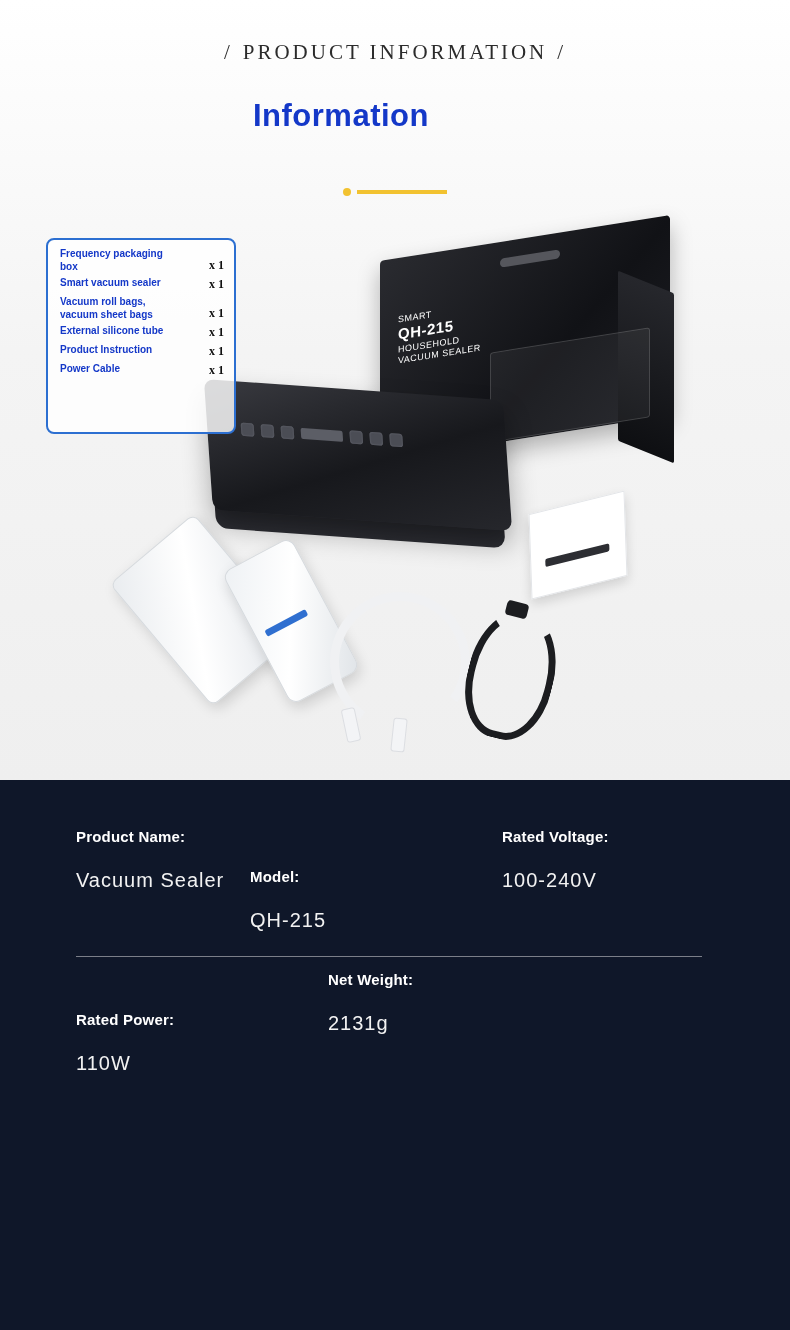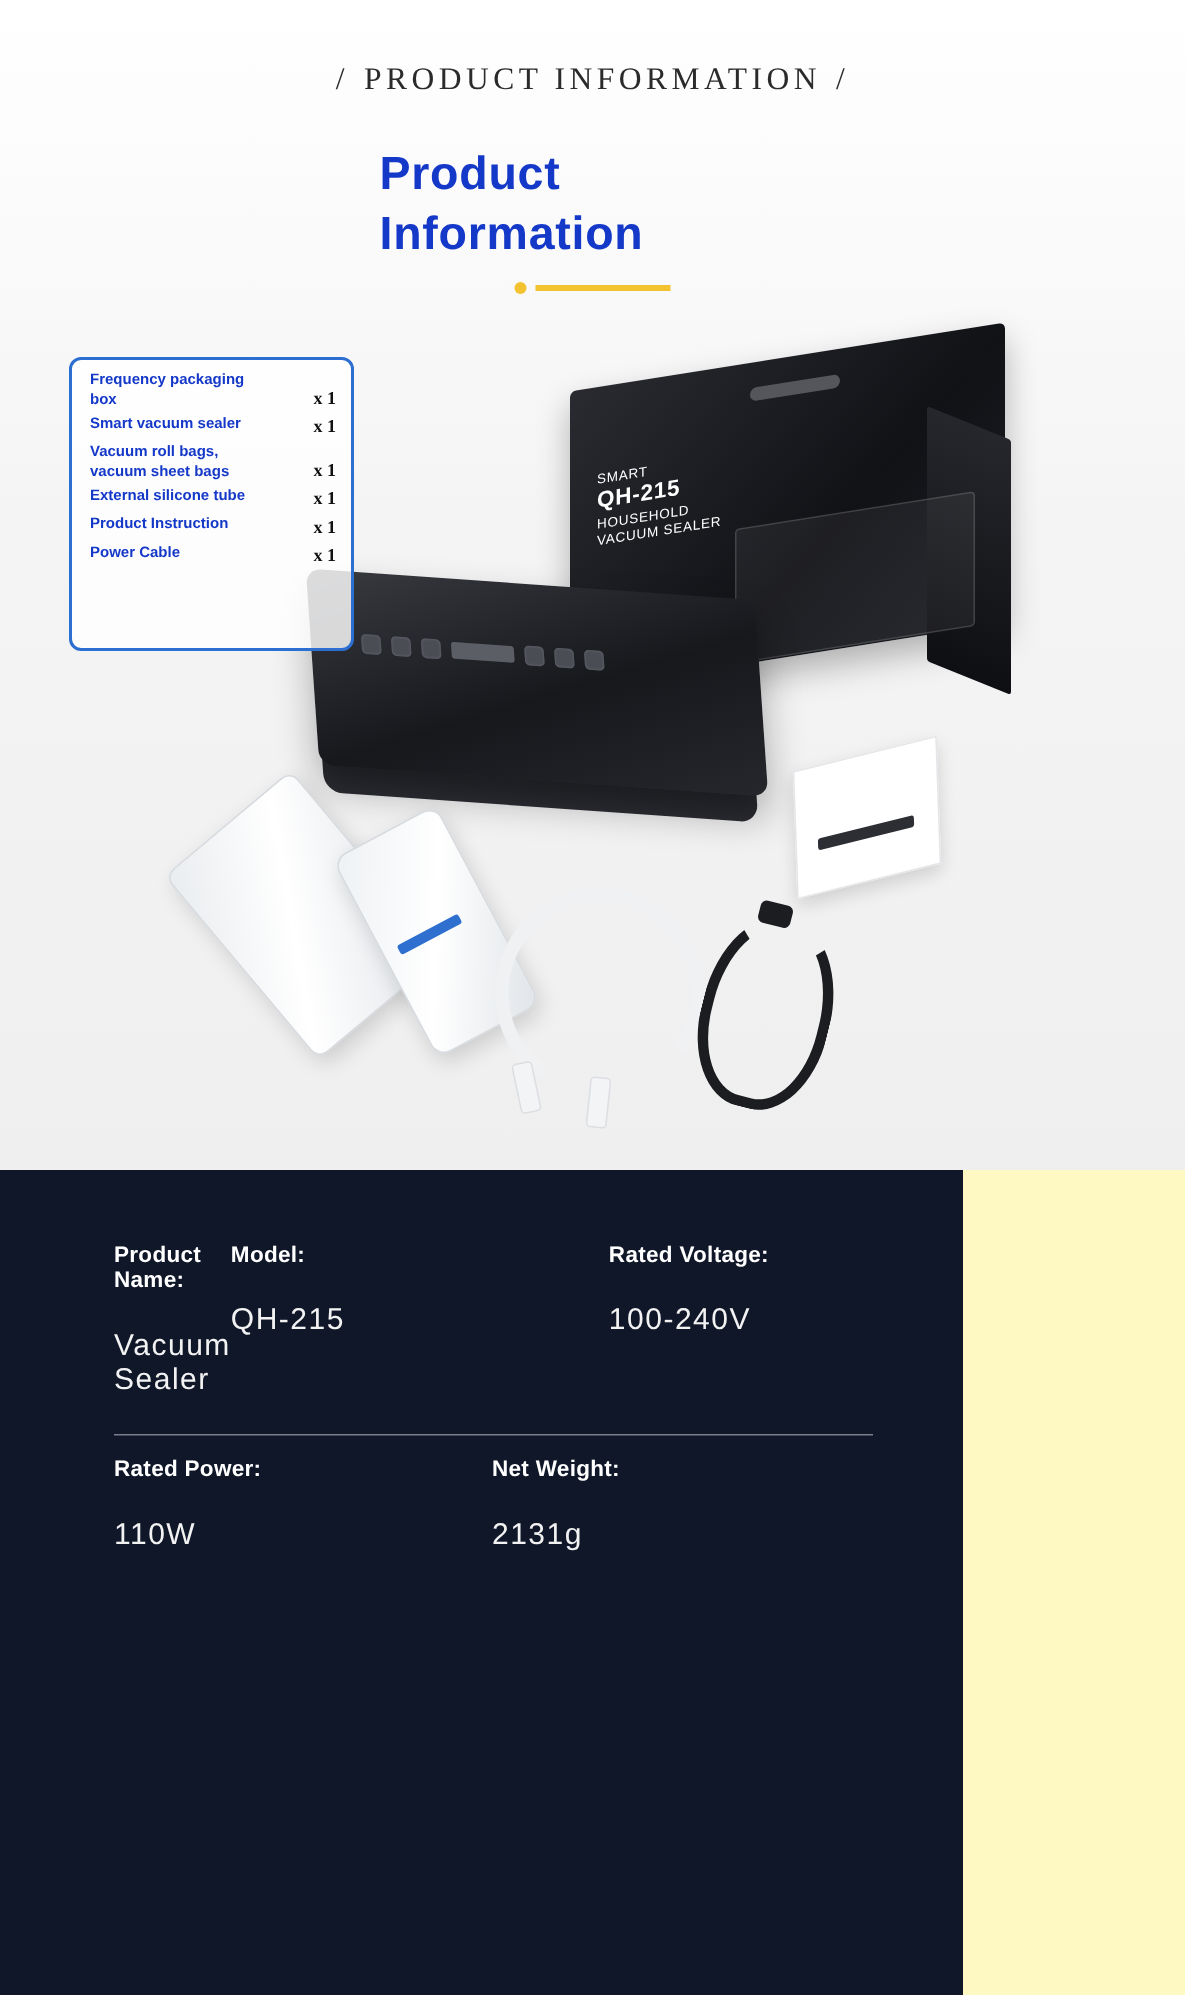--- a/index.html
+++ b/index.html
@@ -316,38 +316,38 @@
     background: #1c1d20;
     border-radius: 4px;
     transform: rotate(14deg);
   }
 
   
   .spec-section {
     position: absolute;
     top: 780px;
     left: 0;
-    width: 642px;
+    width: 790px;
     height: 550px;
     background: #0f1729;
     color: #ffffff;
-    padding: 34px 4px 0 20px;
+    padding: 34px 32px 0 20px;
   }
   .spec-block {
     padding: 0 56px 0 56px;
   }
   .spec-row {
     display: flex;
     padding: 14px 0 24px 0;
   }
   .spec-row.divider {
     border-top: 1px solid rgba(255,255,255,0.45);
   }
   .spec-cell { flex: 1; }
-  .spec-cell.c2 { flex: 0 0 232px; }
+  .spec-cell.c2 { flex: 0 0 232px; margin-top: 40px; }
   .spec-cell.c3 { flex: 0 0 200px; margin-left: 20px; }
   .spec-key {
     font-size: 15px;
     font-weight: bold;
     color: #ffffff;
     margin-bottom: 24px;
     letter-spacing: .2px;
   }
   .spec-val {
     font-size: 20px;
@@ -373,21 +373,20 @@
 
 <div class="page">
 
   <div class="top-section">
 
     <div class="eyebrow">
       <span class="slash">/</span><span>PRODUCT  INFORMATION</span><span class="slash">/</span>
     </div>
 
     <div class="title-block">
-      <div class="title-line">Product</div>
       <div class="title-line">Information</div>
     </div>
 
     <div class="title-underline-wrap">
       <span class="dot"></span>
       <span class="bar"></span>
     </div>
 
     <div class="photo">
       <div class="box-3d"></div>

